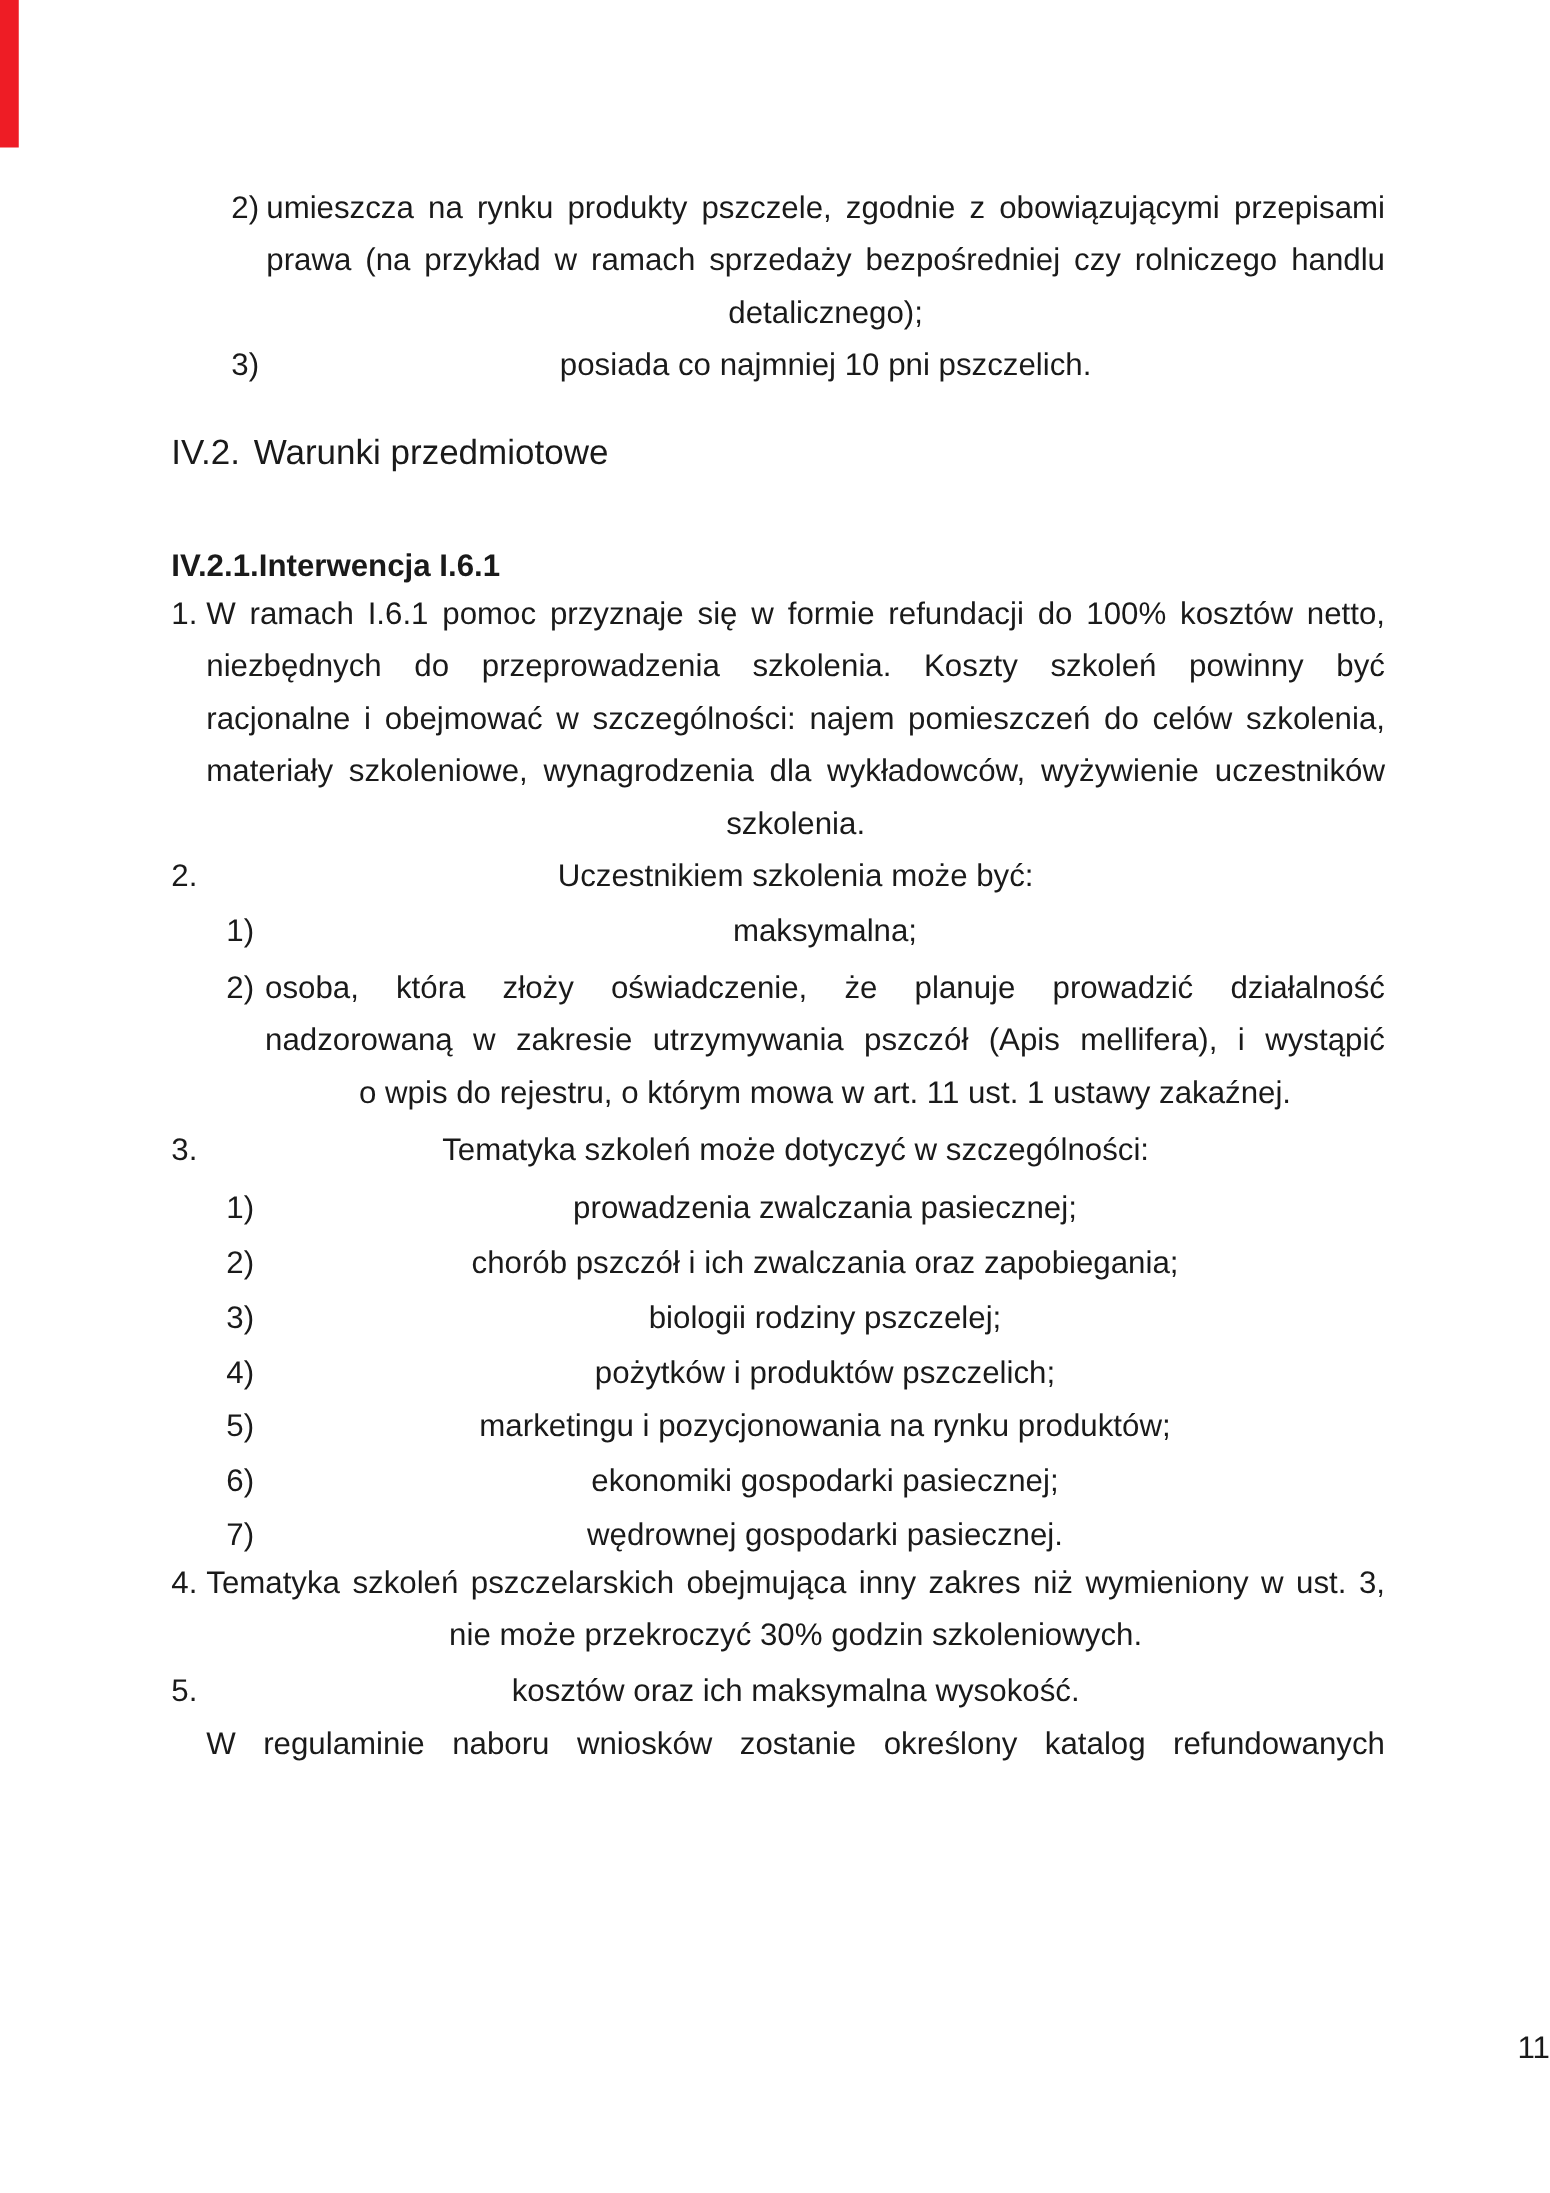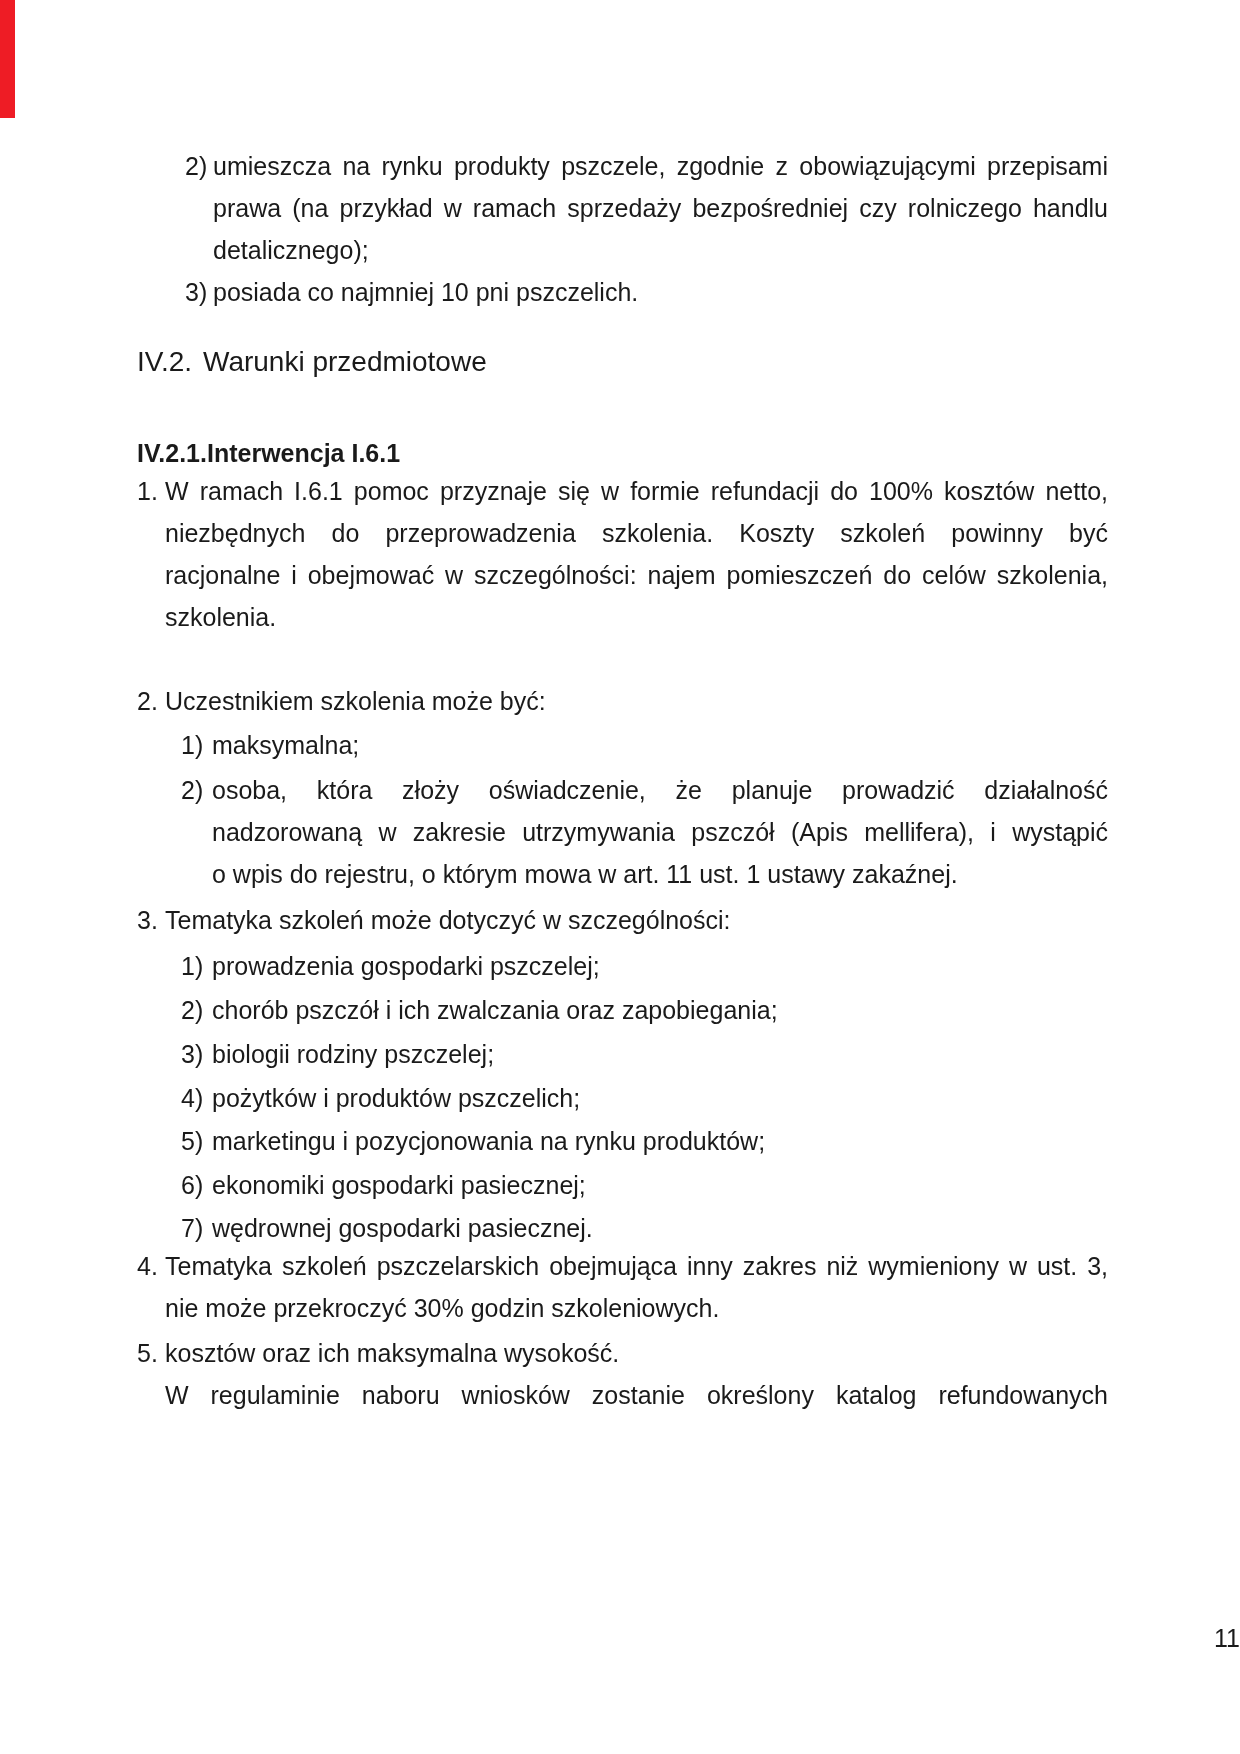--- a/index.html
+++ b/index.html
@@ -13,21 +13,21 @@
     color: #1a1a1a;
   }
   .red-ribbon {
     position: absolute;
     left: 0; top: 0;
     width: 15px; height: 118px;
   }
   .block { position: absolute; }
   .block .marker { position: absolute; left: 0; top: 0; }
   .body-text { font-size: 25px; line-height: 42px; }
-  .line { text-align: left; }
+  .line { text-align: center; }
   .line.j { text-align: justify; text-align-last: justify; }
   .kind-carryover { left: 185px; width: 923px; }
   .kind-carryover .text-wrap { padding-left: 28px; }
   .kind-item { left: 137px; width: 971px; }
   .kind-item .text-wrap { padding-left: 28px; }
   .kind-sub { left: 181px; width: 927px; }
   .kind-sub .text-wrap { padding-left: 31px; }
   .kind-h1 {
     left: 137px; width: 971px;
     font-size: 28px; font-weight: normal; line-height: 44px;
@@ -66,20 +66,21 @@
         </div>
       </div>
       <div class="block kind-h1" style="top: 340px;"><span class="h-num">IV.2.</span><span>Warunki przedmiotowe</span></div>
       <div class="block kind-h2" style="top: 410px; margin-top: 22px;">IV.2.1.Interwencja I.6.1</div>
       <div class="block kind-item body-text" style="top: 470px;">
         <span class="marker">1.</span>
         <div class="text-wrap">
           <div class="line j">W ramach I.6.1 pomoc przyznaje się w formie refundacji do 100% kosztów netto,</div>
           <div class="line j">niezbędnych do przeprowadzenia szkolenia. Koszty szkoleń powinny być</div>
           <div class="line j">racjonalne i obejmować w szczególności: najem pomieszczeń do celów szkolenia,</div>
+          <div class="line j">materiały szkoleniowe, wynagrodzenia dla wykładowców, wyżywienie uczestników</div>
           <div class="line">szkolenia.</div>
         </div>
       </div>
       <div class="block kind-item body-text" style="top: 680px;">
         <span class="marker">2.</span>
         <div class="text-wrap">
           <div class="line">Uczestnikiem szkolenia może być:</div>
         </div>
       </div>
       <div class="block kind-sub body-text" style="top: 724px;">
@@ -98,21 +99,21 @@
       </div>
       <div class="block kind-item body-text" style="top: 899px;">
         <span class="marker">3.</span>
         <div class="text-wrap">
           <div class="line">Tematyka szkoleń może dotyczyć w szczególności:</div>
         </div>
       </div>
       <div class="block kind-sub body-text" style="top: 945px;">
         <span class="marker">1)</span>
         <div class="text-wrap">
-          <div class="line">prowadzenia gospodarki pszczelej;</div>
+          <div class="line">prowadzenia zwalczania pasiecznej;</div>
         </div>
       </div>
       <div class="block kind-sub body-text" style="top: 989px;">
         <span class="marker">2)</span>
         <div class="text-wrap">
           <div class="line">chorób pszczół i ich zwalczania oraz zapobiegania;</div>
         </div>
       </div>
       <div class="block kind-sub body-text" style="top: 1033px;">
         <span class="marker">3)</span>

